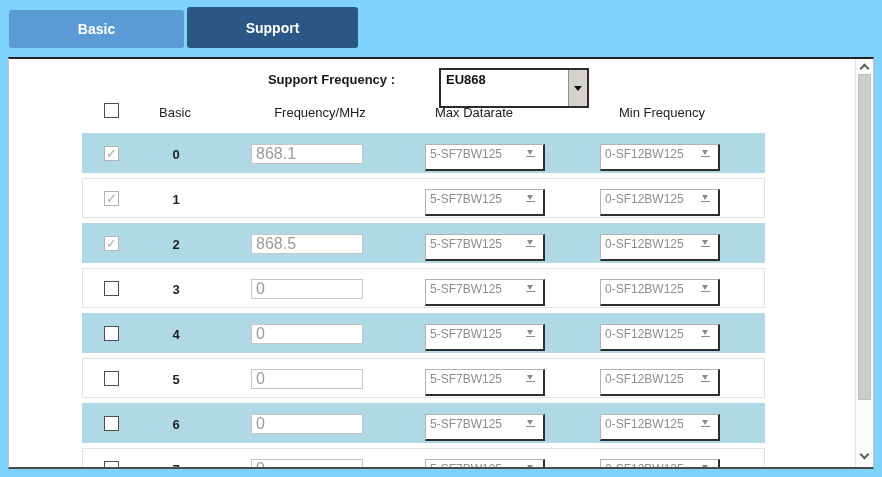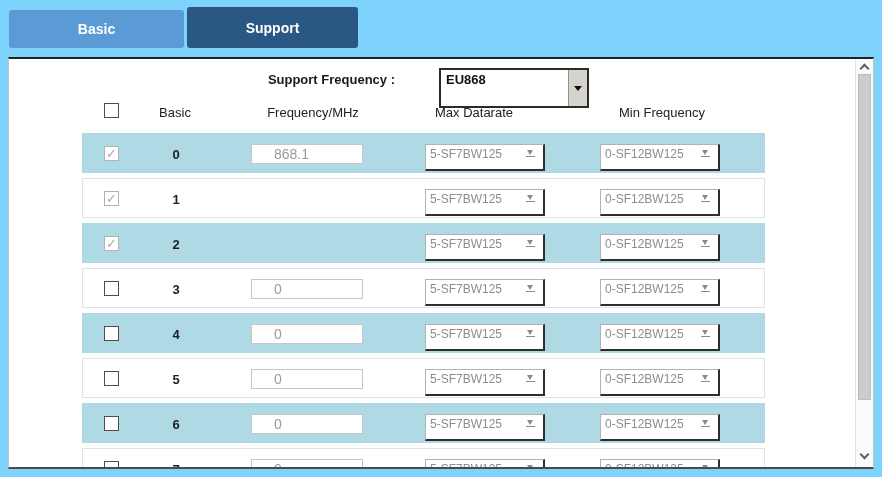--- a/index.html
+++ b/index.html
@@ -62,22 +62,22 @@
   }
   .row.hl { background:var(--row-highlight,#afd9e4); border-color:var(--row-highlight,#afd9e4); }
   .row .cb { left:21px; top:12px; }
   .row-idx {
     position:absolute; left:93px; top:13px; transform:translateX(-50%);
     font-size:13px; font-weight:700; color:#1f1f1f;
   }
   .freq-input {
     position:absolute; left:168px; top:10px; width:112px; height:20px;
     border:1px solid #c6c6c6; background:#fff; color:#9b9b9b;
-    font-size:14px; font-family:"Liberation Sans","DejaVu Sans",sans-serif;
-    padding:0 22px; outline:none;
+    font-size:16px; font-family:"Liberation Sans","DejaVu Sans",sans-serif;
+    padding:0 4px; outline:none;
   }
   .combo {
     position:absolute; top:10px; width:120px; height:27px; background:#fff;
     border:1px solid #b2b2b2; border-right:2px solid #2e2e2e; border-bottom:2px solid #2e2e2e;
     cursor:pointer;
   }
   .combo.max { left:342px; }
   .combo.min { left:517px; }
   .combo-text { position:absolute; left:4px; top:2px; font-size:12px; color:#8d8d8d; white-space:nowrap; }
   .combo-arrow { position:absolute; right:8px; top:5px; width:9px; height:7px; border-bottom:1px solid #8a8a8a; }
@@ -115,21 +115,21 @@
 
     <div class="combo-main">
       <span class="combo-main-text">EU868</span>
       <span class="combo-main-btn">
         <span class="tri-black"></span>
       </span>
     </div>
 
     <span class="cb hdr-cb"></span>
     <span class="hdr-label" style="left:166px">Basic</span>
-    <span class="hdr-label" style="left:304px">Frequency/MHz</span>
+    <span class="hdr-label" style="left:311px">Frequency/MHz</span>
     <span class="hdr-label" style="left:465px">Max Datarate</span>
     <span class="hdr-label" style="left:653px">Min Frequency</span>
 
     <div class="rows">
         <div class="row hl">
     <span class="cb checked"></span>
     <span class="row-idx">0</span>
     <input class="freq-input" type="text" value="868.1" style="">
     <span class="combo max">
       <span class="combo-text">5-SF7BW125</span>
@@ -148,20 +148,21 @@
       <span class="combo-arrow"></span>
     </span>
     <span class="combo min">
       <span class="combo-text">0-SF12BW125</span>
       <span class="combo-arrow"></span>
     </span>
   </div>
         <div class="row hl">
     <span class="cb checked"></span>
     <span class="row-idx">2</span>
+    <input class="freq-input" type="text" value="868.5" style="">
     <span class="combo max">
       <span class="combo-text">5-SF7BW125</span>
       <span class="combo-arrow"></span>
     </span>
     <span class="combo min">
       <span class="combo-text">0-SF12BW125</span>
       <span class="combo-arrow"></span>
     </span>
   </div>
         <div class="row">

